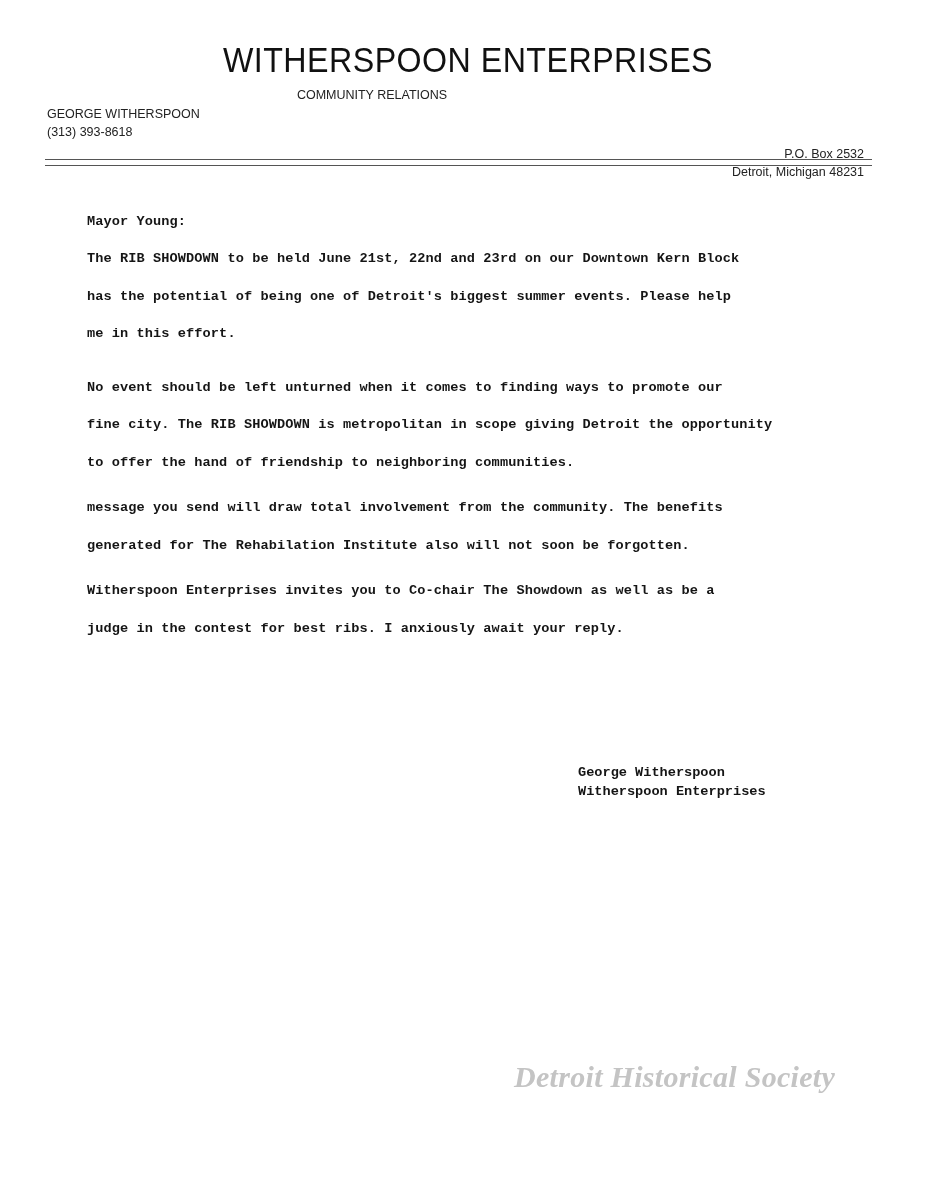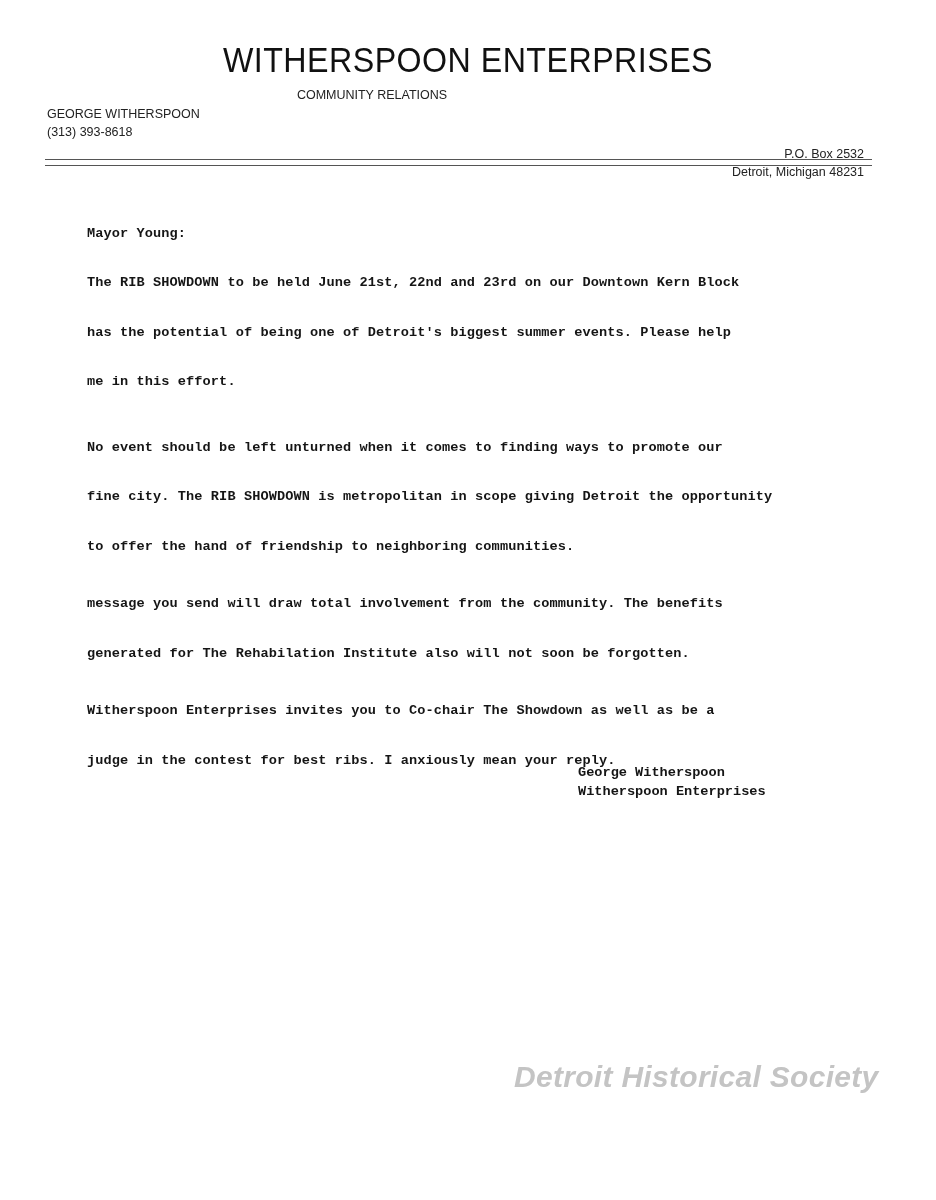--- a/index.html
+++ b/index.html
@@ -22,31 +22,31 @@
     font-family: "Liberation Sans", sans-serif; font-size: 12.5px; line-height: 18px; color: #222; margin-top: 40px;
   }
   .rule { position: absolute; left: 45px; width: 827px; height: 1px; background: #555; }
   .rule.r1 { top: 159px; }
   .rule.r2 { top: 165px; }
   .body-text {
     position: absolute; left: 87px; top: 210px; width: 790px;
     font-family: "Liberation Mono", monospace; font-weight: bold; font-size: 13.6px; color: #151515;
     letter-spacing: 0.1px;
   }
-  .line { height: 37.5px; line-height: 24px; white-space: nowrap; margin-top: 12px; }
+  .line { height: 37.5px; line-height: 24px; white-space: nowrap; }
   .salutation { height: 37px; }
   .para-gap { height: 8px; }
   .para-gap-big { height: 16px; }
   .signature {
     position: absolute; left: 578px; top: 763px;
     font-family: "Liberation Mono", monospace; font-weight: bold; font-size: 13.6px; line-height: 19px; color: #151515;
   }
   .watermark {
     position: absolute; left: 514px; top: 1060px;
-    font-family: Liberation Sans, sans-serif; font-style: italic; font-weight: bold;
+    font-family: Liberation Serif, serif; font-style: italic; font-weight: bold;
     font-size: 30px; color: #c4c4c4; letter-spacing: 0.3px;
   }
 </style>
 </head>
 <body>
 
 <div>
   <div class="lh-title">WITHERSPOON ENTERPRISES</div>
   <div class="lh-sub">COMMUNITY RELATIONS</div>
   <div class="lh-left">
@@ -79,21 +79,21 @@
   <div class="para-gap"></div>
 
   <div>
     <div class="line">message you send will draw total involvement from the community. The benefits</div>
     <div class="line">generated for The Rehabilation Institute also will not soon be forgotten.</div>
   </div>
   <div class="para-gap"></div>
 
   <div>
     <div class="line">Witherspoon Enterprises invites you to Co-chair The Showdown as well as be a</div>
-    <div class="line">judge in the contest for best ribs. I anxiously mean your reply.</div>
+    <div class="line">judge in the contest for best ribs. I anxiously await your reply.</div>
   </div>
 </div>
 
 <div class="signature">
   <div>George Witherspoon</div>
   <div>Witherspoon Enterprises</div>
 </div>
 
 <div class="watermark">Detroit Historical Society</div>
 

